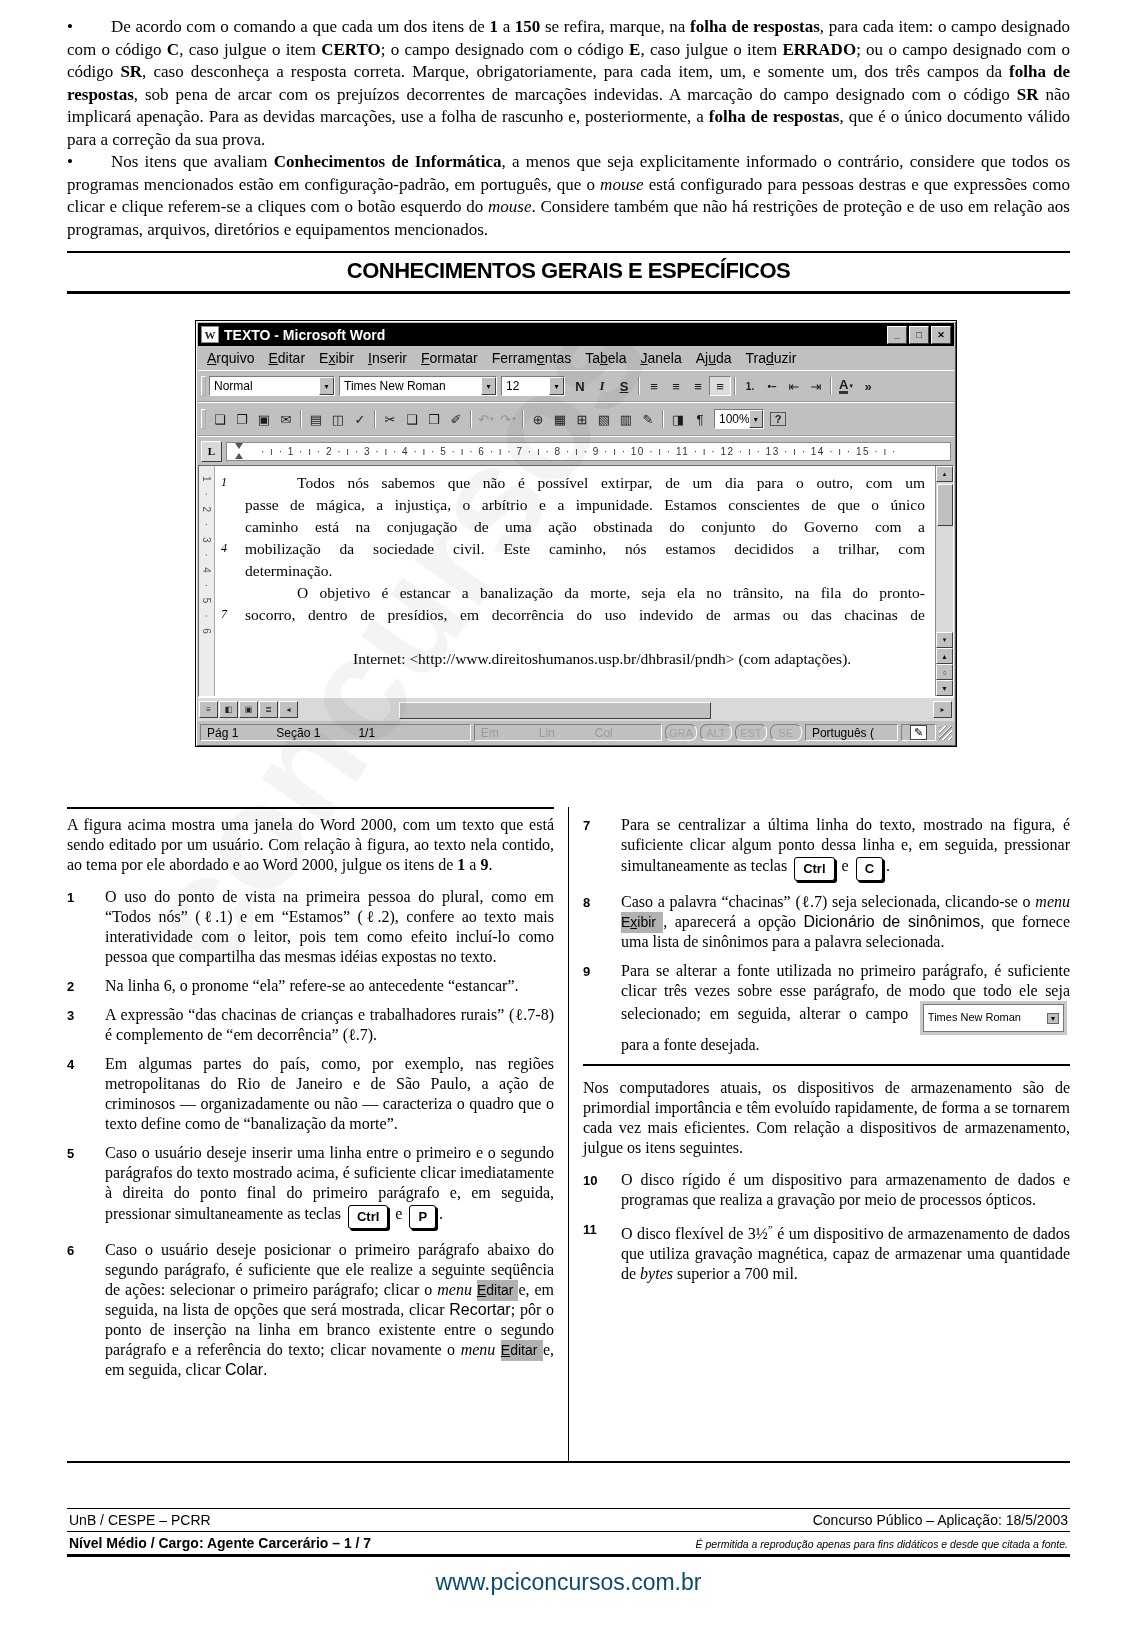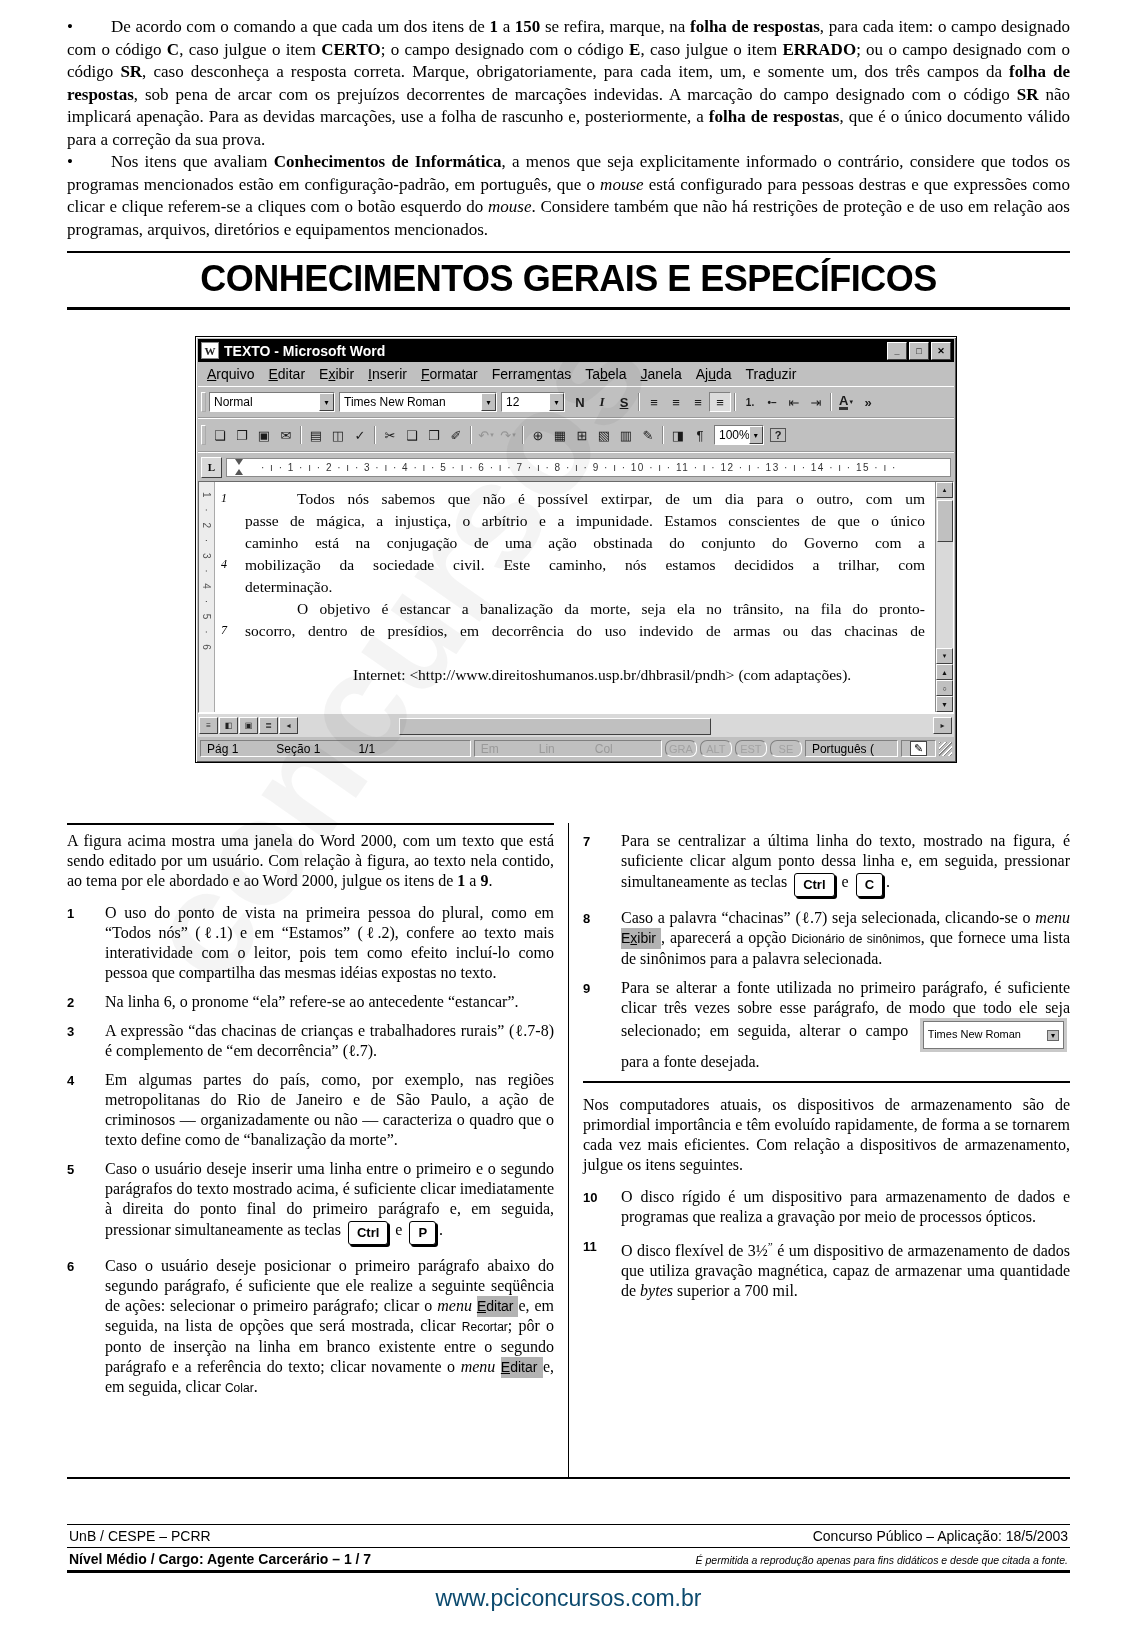--- a/index.html
+++ b/index.html
@@ -4,34 +4,34 @@
 <style>
   html,body{margin:0;padding:0;background:#fff;}
   body{width:1137px;height:1631px;overflow:hidden;font-family:"Liberation Serif",serif;color:#000;}
   .page{position:relative;padding:16px 67px 0 67px;}
 
   
   .instr{margin:0;font-size:17px;line-height:22.5px;text-align:justify;}
   .instr .bullet{display:inline-block;width:44px;}
   .run-b{font-weight:bold;}
   .run-i{font-style:italic;}
-  .run-ss{font-family:"Liberation Sans",sans-serif;font-size:12px;}
+  .run-ss{font-family:"Liberation Sans",sans-serif;font-size:16px;}
   .run-sup{vertical-align:super;font-size:0.7em;}
   .run-key{display:inline-block;font-family:"Liberation Sans",sans-serif;font-size:13px;background:#fff;
     border:1px solid #000;border-radius:3px;box-shadow:2px 2px 0 #000;padding:1px 8px;margin:2px 3px;vertical-align:-2px;font-weight:bold;}
   .run-menu{font-family:"Liberation Sans",sans-serif;font-size:14px;background:#b2b2b2;padding:2px 0 3px 0;}
   .run-mu{text-decoration:underline;}
   .run-combo{position:relative;display:inline-block;font-family:"Liberation Sans",sans-serif;font-size:11px;
     background:#fff;border:1px solid #777;box-shadow:0 0 0 3px #c9c9c9;padding:2px 4px;margin:3px 6px;vertical-align:-2px;}
   .run-combo::after{content:"▾";font-size:8px;background:#c0c0c0;border:1px solid #666;padding:0 3px;margin-left:26px;}
 
   
   .title-band{margin-top:10px;border-top:2px solid #000;border-bottom:3px solid #000;padding:5px 0 7px 0;}
   .title-band h1{margin:0;text-align:center;font-family:"Liberation Sans",sans-serif;font-weight:bold;
-    font-size:36px;letter-spacing:-0.5px;}
+    font-size:22px;letter-spacing:-0.5px;}
 
   
   .ww{width:762px;margin:26px 0 0 128px;background:#c0c0c0;border:1px solid #000;
     box-shadow:inset 1px 1px 0 #fff,inset -1px -1px 0 #555;padding:2px;box-sizing:border-box;
     font-family:"Liberation Sans",sans-serif;}
   .ww-title{height:23px;background:#000;color:#fff;display:flex;align-items:center;padding:0 3px;gap:5px;
     font-weight:bold;font-size:14px;}
   .ww-icon{width:16px;height:15px;background:#fff;color:#222;border:1px solid #888;display:flex;align-items:center;
     justify-content:center;font:bold 11px "Liberation Serif",serif;}
   .ww-btns{margin-left:auto;display:flex;gap:2px;}

